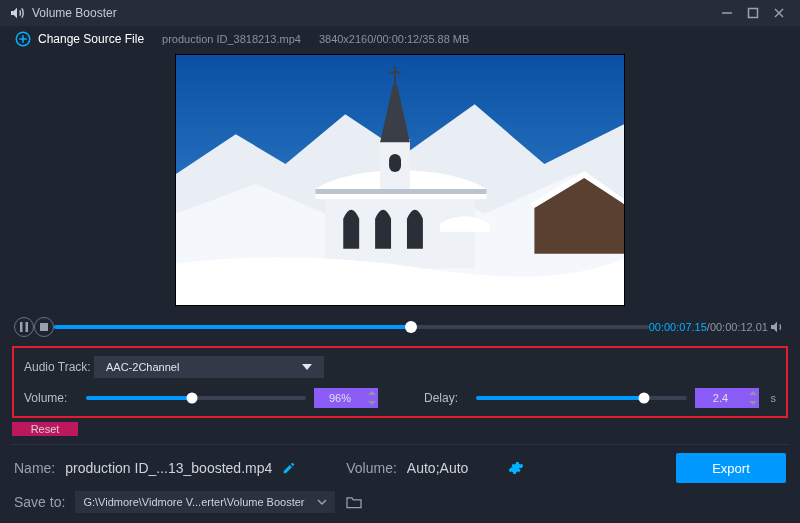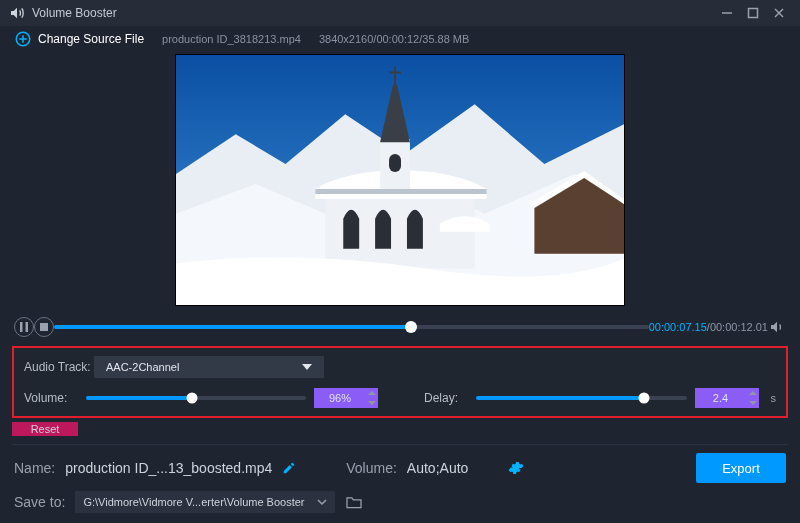--- a/index.html
+++ b/index.html
@@ -59,21 +59,21 @@
   .reset-btn { margin:4px 0 0 12px; width:66px; height:20px; background:#be185d; color:#cfd3dc; font-size:11px; display:flex; align-items:center; justify-content:center; cursor:pointer; }
 
   .divider { height:1px; background:#2c3240; margin:8px 12px 0 12px; }
 
   
   .bottom { padding: 8px 14px 10px 14px; display:flex; flex-direction:column; gap:8px; }
   .brow { display:flex; align-items:center; gap:10px; }
   .blabel { color:#9aa0ac; font-size:14px; }
   .pencil-icon, .gear-icon, .chev-icon, .folder-icon { display:flex; align-items:center; justify-content:center; }
   .outbox { background:#2b313e; height:22px; display:flex; align-items:center; padding:0 8px; color:#cfd3dc; font-size:11px; }
-  .export-btn { width:90px; height:30px; background:#0099ff; color:#fff; font-size:13px; display:flex; align-items:center; justify-content:center; cursor:pointer; border-radius:2px; margin-left:auto; }
+  .export-btn { width:110px; height:30px; background:#0099ff; color:#fff; font-size:13px; display:flex; align-items:center; justify-content:center; cursor:pointer; border-radius:2px; margin-left:auto; }
 </style>
 </head>
 <body>
 
 <div class="window">
 
   <div class="titlebar">
     <span class="app-icon">
       <svg viewBox="0 0 24 24" width="16" height="16">
           <path fill="#cfd3dc" d="M3 9v6h4l5 5V4L7 9H3z"></path>

